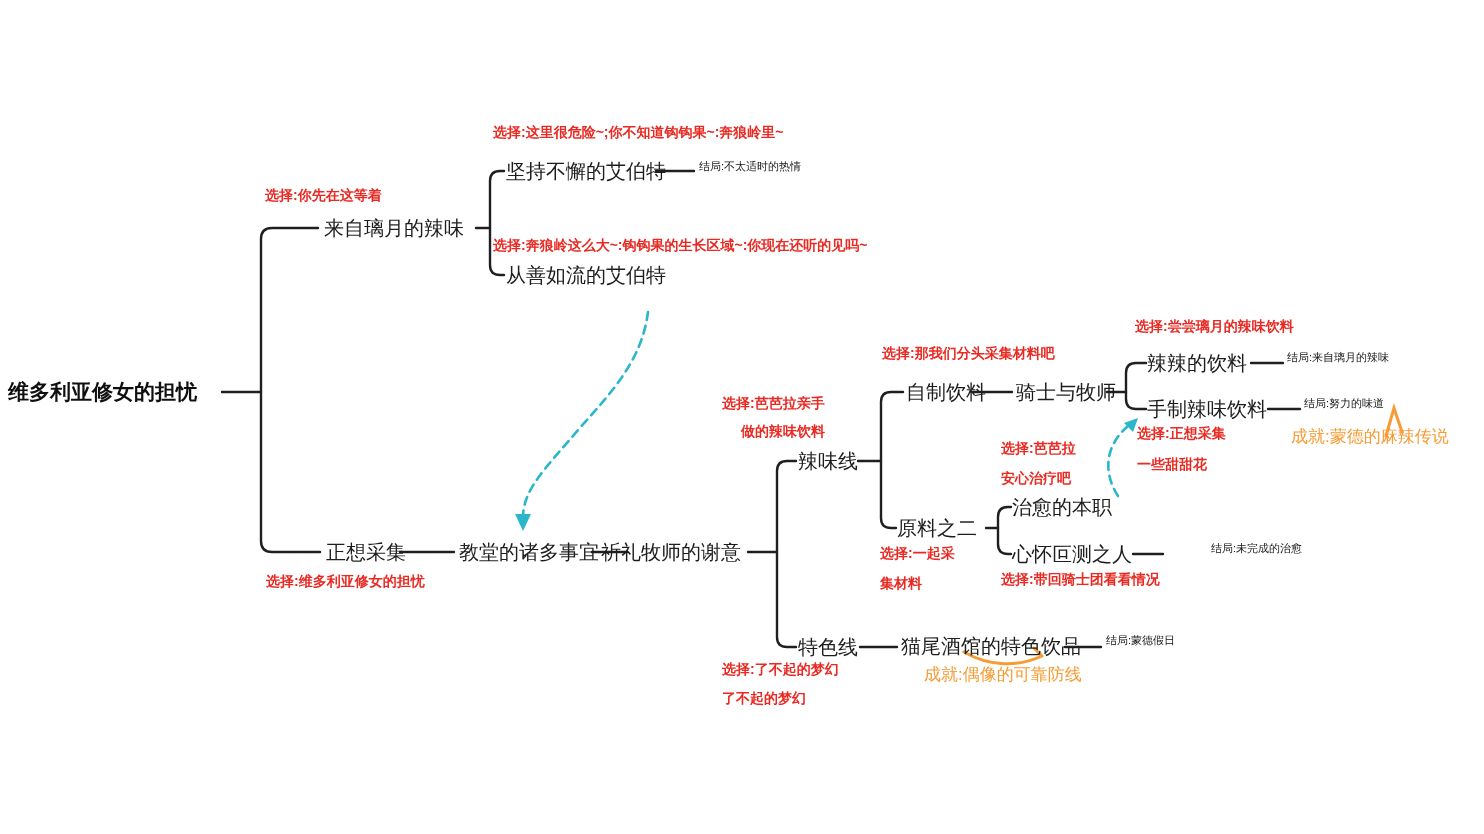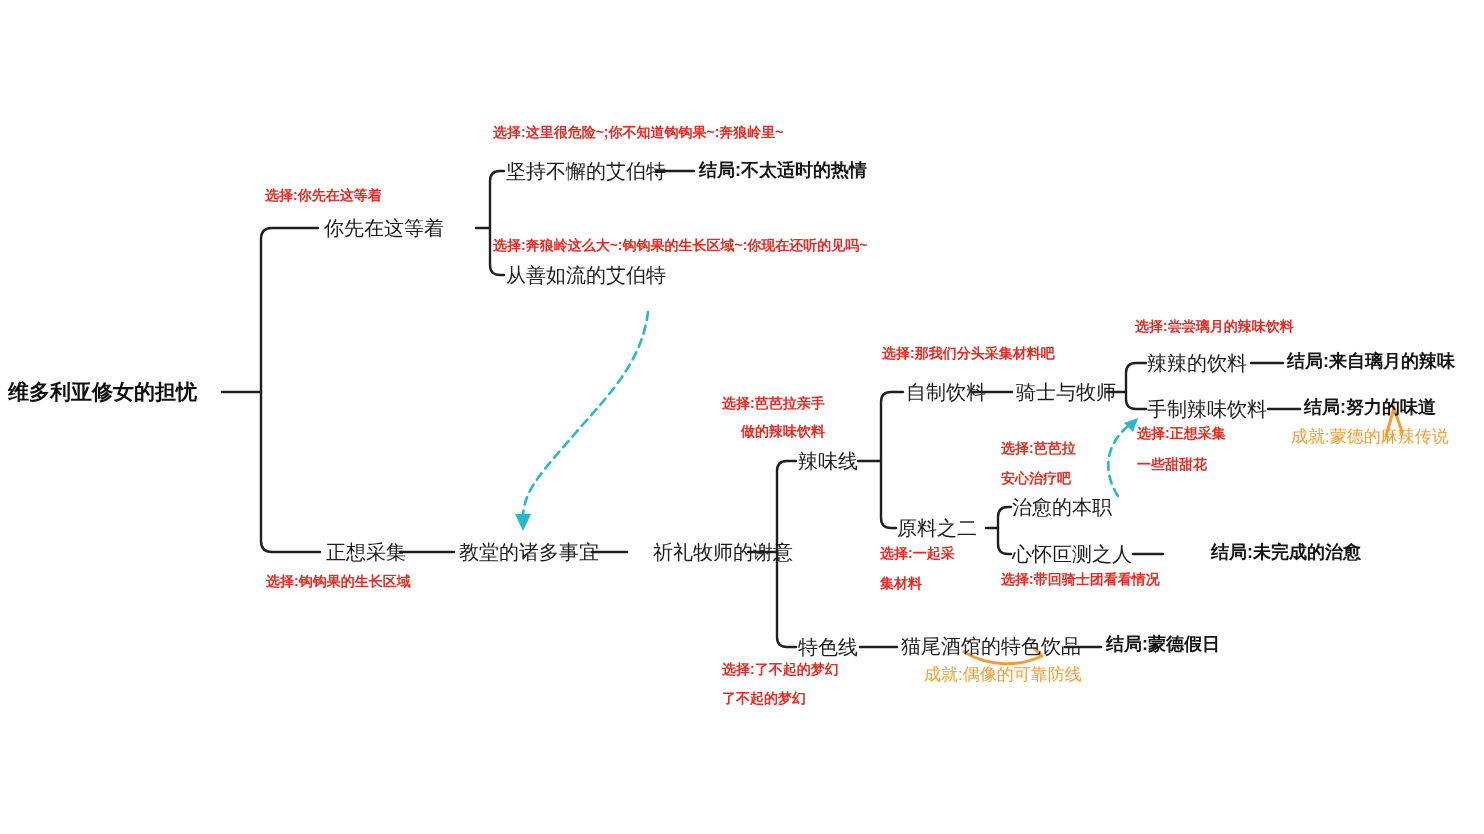--- a/index.html
+++ b/index.html
@@ -4,21 +4,21 @@
 <style>
   html,body{margin:0;padding:0;}
   body{
     width:1484px;height:834px;position:relative;background:#ffffff;
     font-family:"Liberation Sans","DejaVu Sans",sans-serif;
     overflow:hidden;
   }
   #connector-layer{position:absolute;left:0;top:0;width:1484px;height:834px;}
   .txt{position:absolute;white-space:nowrap;line-height:1.15;}
   .node{font-size:20px;color:#1d1d1d;font-weight:400;}
-  .ending{font-size:18px;color:#151515;font-weight:700;}
+  .ending{font-size:11px;color:#151515;font-weight:400;}
   .choice{font-size:14px;color:#e92a23;font-weight:700;}
   .achv{font-size:17px;color:#f79b33;font-weight:400;}
   .root-title{font-size:21px;color:#0f0f0f;font-weight:700;text-align:center;}
 </style>
 </head>
 <body>
 
 <svg id="connector-layer" viewBox="0 0 1484 834" xmlns="http://www.w3.org/2000/svg">
   <g stroke="#1f1f1f" stroke-width="2.4" fill="none" stroke-linecap="round">
     <path d="M 222 392 H 261"></path>
@@ -55,33 +55,33 @@
 
   <g stroke="#f79b33" stroke-width="3" fill="none" stroke-linecap="round">
     <path d="M 1386 436 L 1394 408 L 1402 432"></path>
     <path d="M 964 652 C 990 667 1018 667 1042 656 M 1042 656 L 1034 648"></path>
   </g>
 </svg>
 
 <div class="txt root-title" style="left:8px;top:380px">维多利亚修女的担忧</div>
 
 <div class="txt choice" style="left:265px;top:187px">选择:你先在这等着</div>
-<div class="txt node" style="left:324px;top:217px">你先在这等着</div>
+<div class="txt node" style="left:324px;top:217px">来自璃月的辣味</div>
 
 <div class="txt choice" style="left:493px;top:124px">选择:这里很危险~;你不知道钩钩果~:奔狼岭里~</div>
 <div class="txt node" style="left:506px;top:160px">坚持不懈的艾伯特</div>
 <div class="txt ending" style="left:699px;top:160px">结局:不太适时的热情</div>
 
 <div class="txt choice" style="left:493px;top:237px">选择:奔狼岭这么大~:钩钩果的生长区域~:你现在还听的见吗~</div>
 <div class="txt node" style="left:506px;top:264px">从善如流的艾伯特</div>
 
 <div class="txt node" style="left:326px;top:541px">正想采集</div>
-<div class="txt choice" style="left:266px;top:573px">选择:钩钩果的生长区域</div>
+<div class="txt choice" style="left:266px;top:573px">选择:维多利亚修女的担忧</div>
 <div class="txt node" style="left:459px;top:541px">教堂的诸多事宜</div>
-<div class="txt node" style="left:653px;top:541px">祈礼牧师的谢意</div>
+<div class="txt node" style="left:601px;top:541px">祈礼牧师的谢意</div>
 
 <div class="txt node" style="left:798px;top:450px">辣味线</div>
 <div class="txt choice" style="left:722px;top:395px">选择:芭芭拉亲手</div>
 <div class="txt choice" style="left:741px;top:423px">做的辣味饮料</div>
 
 <div class="txt choice" style="left:882px;top:345px">选择:那我们分头采集材料吧</div>
 <div class="txt node" style="left:906px;top:381px">自制饮料</div>
 <div class="txt node" style="left:1016px;top:381px">骑士与牧师</div>
 
 <div class="txt choice" style="left:1135px;top:318px">选择:尝尝璃月的辣味饮料</div>

